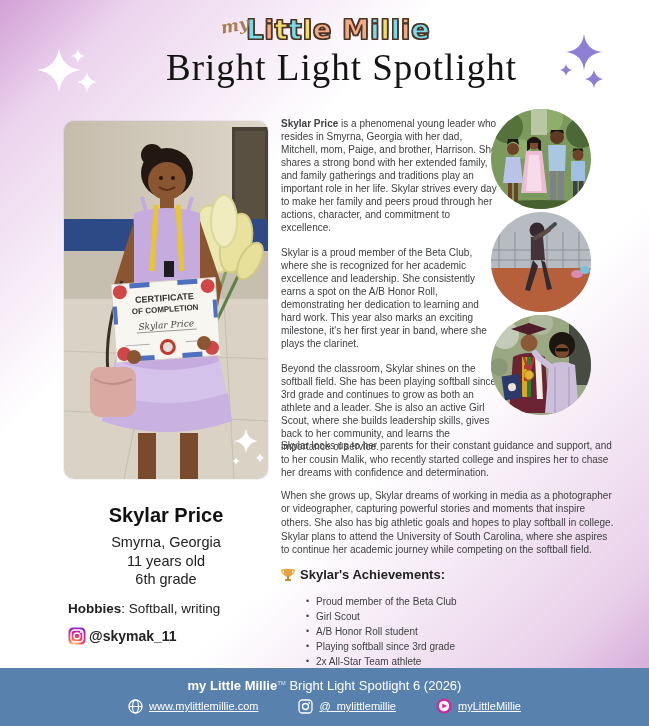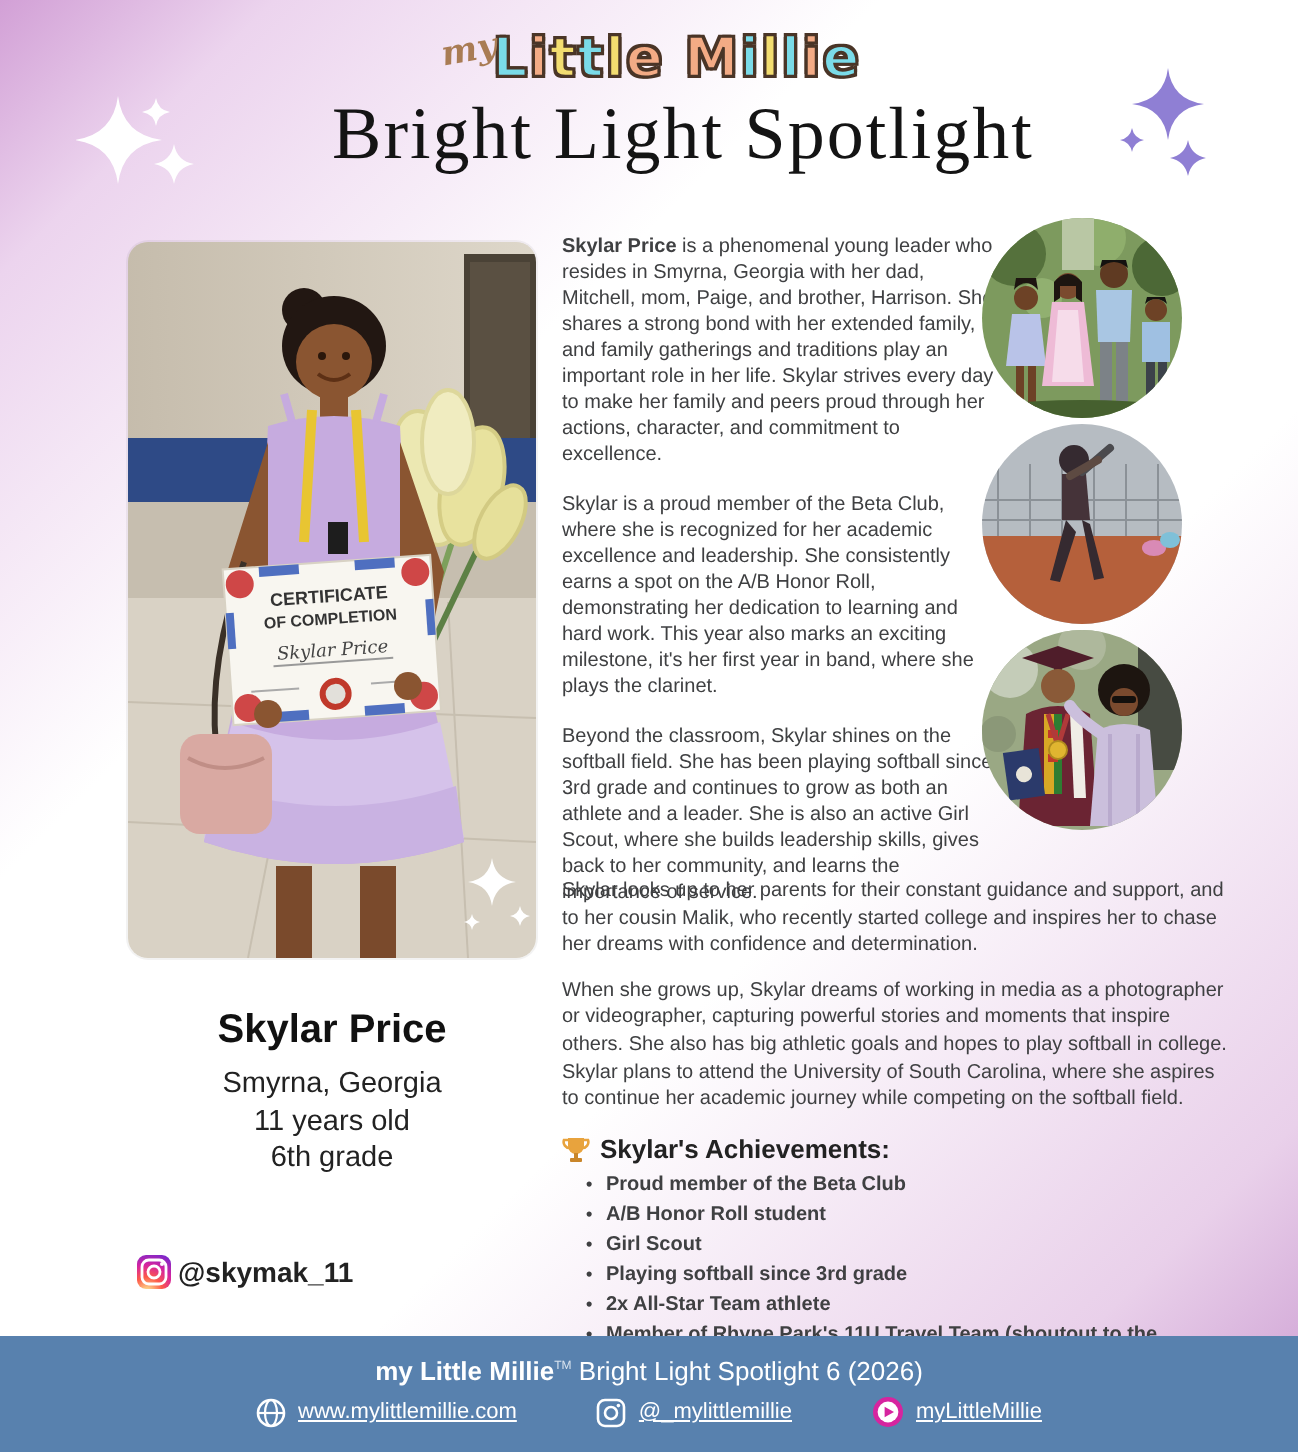--- a/index.html
+++ b/index.html
@@ -25,21 +25,21 @@
   .profile-name{font-size:20px;font-weight:bold;margin-bottom:6px;}
   .profile-line{font-size:14.5px;line-height:18.5px;color:#222;}
   .hobbies-line{position:absolute;left:68px;top:601px;font-size:13.5px;color:#222;}
   .ig-row{position:absolute;left:68px;top:627px;display:flex;align-items:center;gap:3px;font-size:14px;color:#222;font-weight:bold;}
   
   .article{position:absolute;left:281px;top:117px;width:220px;font-size:10px;line-height:13px;color:#3f4042;}
   .article p{margin:0 0 12px 0;}
   .article-wide{position:absolute;left:281px;top:439px;width:336px;font-size:10px;line-height:13.6px;color:#3f4042;}
   .article-wide p{margin:0 0 9px 0;}
   .ach-head{display:flex;align-items:center;gap:5px;font-size:13px;font-weight:bold;color:#222;margin:11px 0 4px 0;}
-  .ach-list{margin:0;padding:0 0 0 12px;list-style:none;font-weight:bold;}
+  .ach-list{margin:13px;padding:0 0 0 12px;list-style:none;}
   .ach-list li{position:relative;padding-left:10px;margin-bottom:1.5px;}
   .ach-list li::before{content:"•";position:absolute;left:0;top:0;font-size:9px;color:#3f4042;}
   .closing{margin-top:10px;}
   .closing svg{vertical-align:-2px;}
   
   .circle-stack{position:absolute;left:491px;top:109px;width:100px;}
   .circle-photo{width:100px;height:100px;border-radius:50%;overflow:hidden;margin-bottom:3px;}
   
   .footer{position:absolute;left:0;bottom:0;width:649px;height:58px;background:#5881ae;color:#fff;}
   .footer-brand{margin-top:10px;text-align:center;font-size:13px;}
@@ -167,20 +167,23 @@
       </g>
     </svg>
   </div>
 
   <div class="profile-block">
     <div class="profile-name">Skylar Price</div>
     <div class="profile-line">Smyrna, Georgia</div>
     <div class="profile-line">11 years old</div>
     <div class="profile-line">6th grade</div>
   </div>
+  <div class="hobbies-line">
+    <b>Hobbies</b><span>: Softball, writing</span>
+  </div>
   <div class="ig-row">
     <svg width="18" height="18" viewBox="0 0 18 18">
       <rect x="0.5" y="0.5" width="17" height="17" rx="4.5" fill="url(#igGrad2)"></rect>
       <defs>
         <radialGradient id="igGrad2" cx="0.3" cy="1.1" r="1.3">
           <stop offset="0" stop-color="#fdf497"></stop>
           <stop offset="0.35" stop-color="#fd5949"></stop>
           <stop offset="0.62" stop-color="#d6249f"></stop>
           <stop offset="1" stop-color="#6228d7"></stop>
         </radialGradient>
@@ -306,22 +309,22 @@
       <svg width="14" height="14" viewBox="0 0 14 14">
         <path d="M3 1 h8 v4 a4 4 0 0 1 -8 0 Z" fill="#e8a33d"></path>
         <path d="M3 2 H1 a3 3 0 0 0 3 4 M11 2 h2 a3 3 0 0 1 -3 4" stroke="#e8a33d" stroke-width="1.3" fill="none"></path>
         <rect x="6" y="8.5" width="2" height="2.5" fill="#c9862a"></rect>
         <rect x="4" y="11" width="6" height="2" rx="0.5" fill="#c9862a"></rect>
       </svg>
       <span>Skylar's Achievements:</span>
     </div>
     <ul class="ach-list">
       <li>Proud member of the Beta Club</li>
+      <li>Girl Scout</li>
       <li>A/B Honor Roll student</li>
-      <li>Girl Scout</li>
       <li>Playing softball since 3rd grade</li>
       <li>2x All-Star Team athlete</li>
       <li>Member of Rhyne Park's 11U Travel Team (shoutout to the Renegades!)</li>
     </ul>
 
     <p class="closing">
       <svg width="12" height="12" viewBox="0 0 12 12">
         <path d="M5 0 Q5.7 3.8 9.5 4.5 Q5.7 5.2 5 9 Q4.3 5.2 0.5 4.5 Q4.3 3.8 5 0 Z" fill="#f0b429"></path>
         <path d="M9.5 7 Q9.8 8.7 11.5 9 Q9.8 9.3 9.5 11 Q9.2 9.3 7.5 9 Q9.2 8.7 9.5 7 Z" fill="#f0b429"></path>
       </svg>

